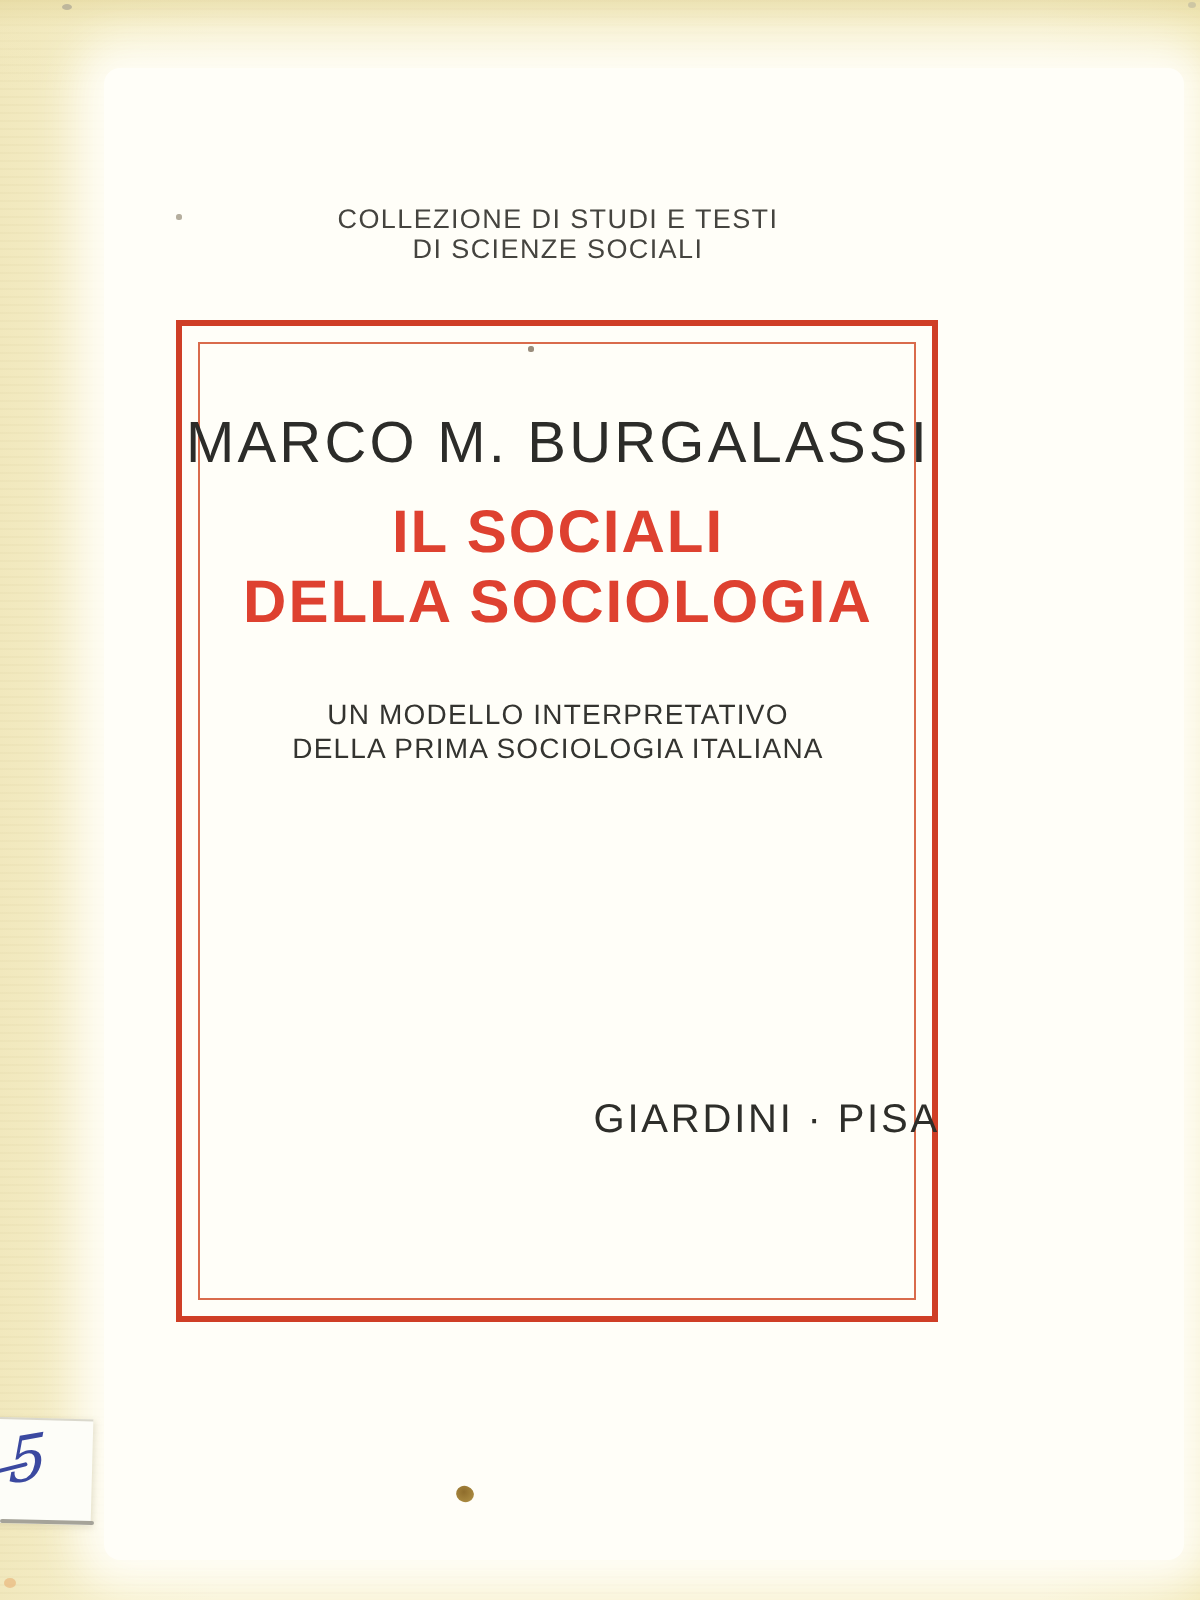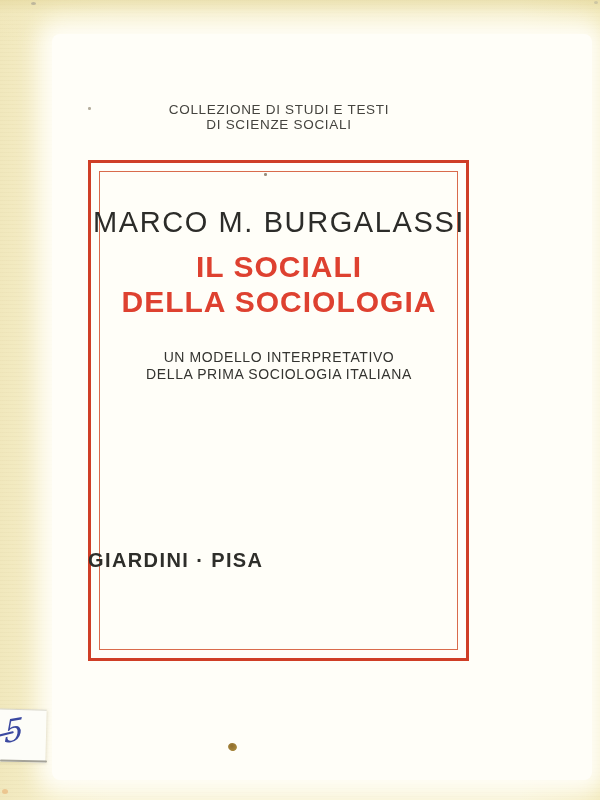--- a/index.html
+++ b/index.html
@@ -25,22 +25,22 @@
     box-sizing:border-box;border:3px solid #cf3e26;}
   .frame-inner{position:absolute;left:8px;top:8px;right:8px;bottom:8px;
     border:1.6px solid #d96b4c;}
   
   .author{position:absolute;left:88px;top:206px;width:382px;text-align:center;
     color:#2c2c29;font-size:29px;letter-spacing:1.6px;font-weight:400;}
   .booktitle{position:absolute;left:88px;top:249px;width:382px;text-align:center;
     color:#de4130;font-size:30px;line-height:35px;font-weight:700;letter-spacing:1px;}
   .subtitle{position:absolute;left:88px;top:337px;width:382px;text-align:center;
     color:#343430;font-size:14px;line-height:16.5px;letter-spacing:0.6px;margin-top:12px;}
-  .publisher{position:absolute;left:88px;top:549px;width:382px;text-align:left;
-    color:#2e2e2a;font-size:20px;letter-spacing:1.4px;font-weight:bold;}
+  .publisher{position:absolute;left:88px;top:549px;width:382px;text-align:right;
+    color:#2e2e2a;font-size:20px;letter-spacing:1.4px;}
   
   .slip{position:absolute;left:-6px;top:709px;width:52px;height:52px;background:#fdfdf8;
     transform:rotate(1.5deg);border-top:1px solid rgba(175,170,150,0.45);
     box-shadow:1px 1px 3px rgba(160,150,110,0.25);}
   .slip-edge{position:absolute;left:0px;top:760px;width:47px;height:2px;background:#a5a399;
     transform:rotate(1.2deg);border-radius:1px;}
   .hand-mark{position:absolute;left:4px;top:712px;color:#3b49a0;font-size:31px;
     font-family:"DejaVu Serif", serif;font-style:italic;
     transform:rotate(-10deg) skewX(-10deg);}
   .hand-swash{position:absolute;left:-3px;top:733px;width:17px;height:2.4px;background:#3b49a0;

